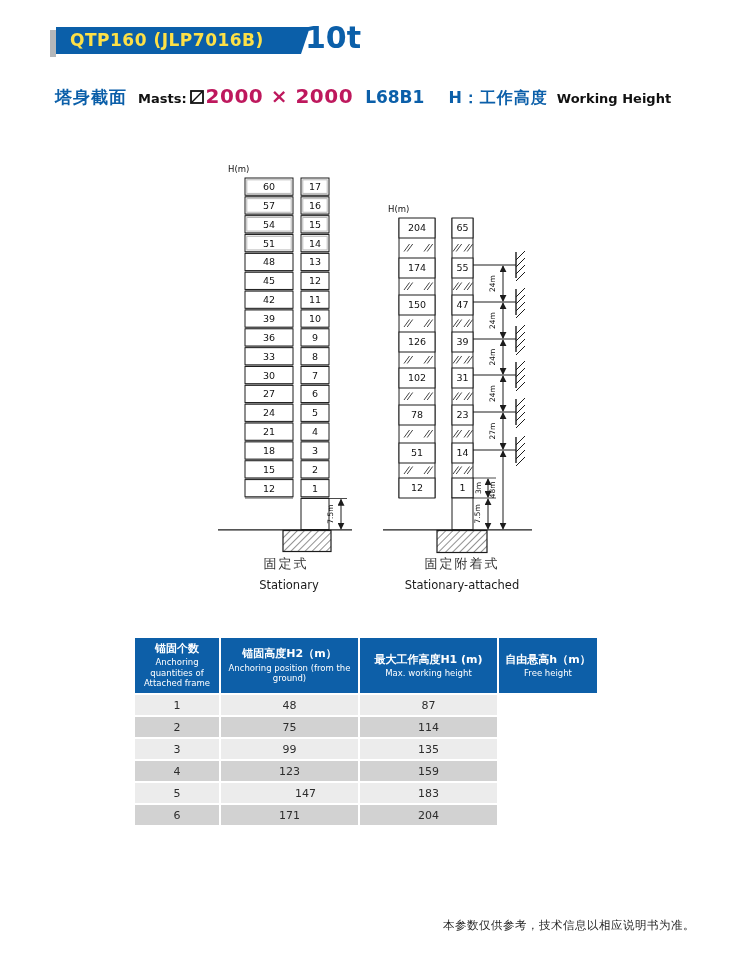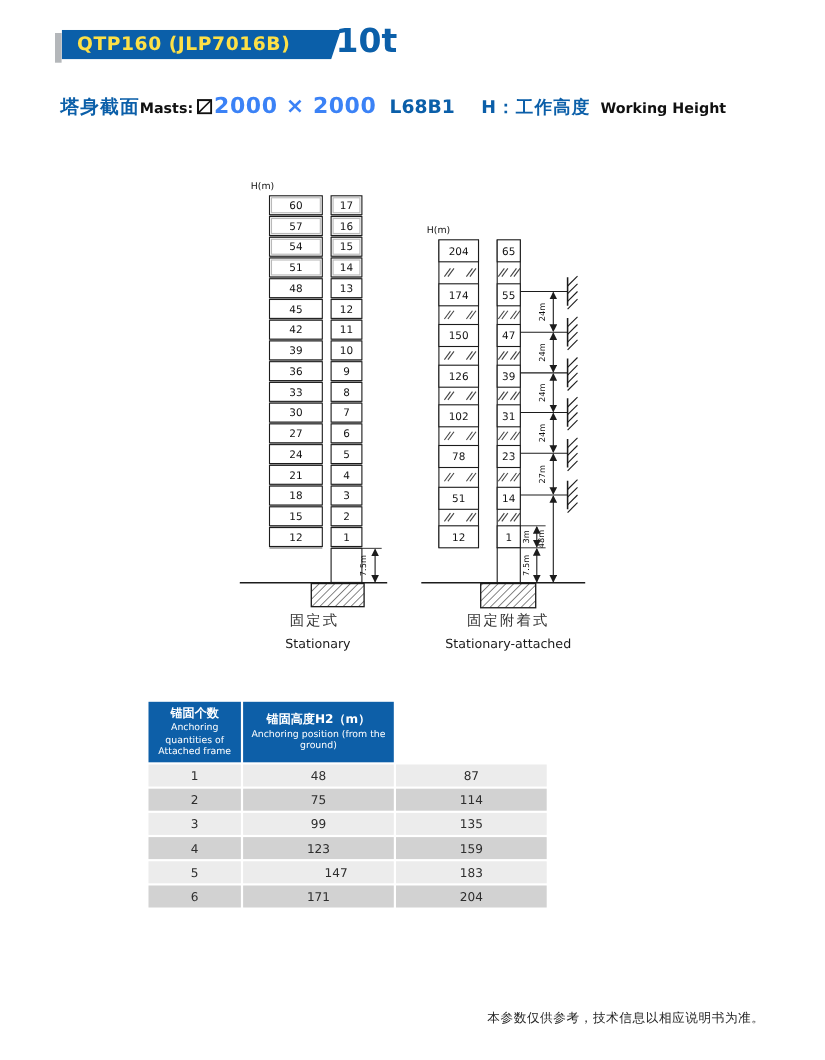--- a/index.html
+++ b/index.html
@@ -11,23 +11,23 @@
   .accent{width:6px;height:27px;background:#b4b7ba;margin-top:3px;}
   .bluebox{width:240px;height:27px;background:#0b5fa9;color:#fde047;
            clip-path:polygon(0 0,100% 0,calc(100% - 9px) 100%,0 100%);
            font-size:17px;font-weight:bold;line-height:27px;padding-left:14px;
            box-sizing:content-box;letter-spacing:.5px;}
   .capacity{position:absolute;left:305px;top:20px;font-size:30px;font-weight:800;color:#0b5fa9;}
 
   
   .subtitle{position:absolute;left:55px;top:84px;display:flex;align-items:baseline;white-space:nowrap;}
   .sub-zh{font-size:17px;font-weight:bold;color:#0b5fa9;letter-spacing:1px;}
-  .masts-label{margin-left:0;font-size:13px;font-weight:bold;color:#111;}
+  .masts-label{margin-left:11px;font-size:13px;font-weight:bold;color:#111;}
   .mast-symbol{margin:0 2px 0 3px;align-self:center;position:relative;top:2px;}
-  .mast-size{font-size:20px;font-weight:bold;color:#3b82f6;letter-spacing:.5px;}
+  .mast-size{font-size:20px;font-weight:bold;color:#be185d;letter-spacing:.5px;}
   .mast-code{margin-left:12px;font-size:17px;font-weight:bold;color:#0b5fa9;}
   .h-label{margin-left:24px;font-size:16px;font-weight:bold;color:#0b5fa9;letter-spacing:1px;}
   .h-en{margin-left:9px;font-size:13px;font-weight:600;color:#111;}
 
   
   .towers{position:absolute;left:195px;top:150px;}
   .axis{font-size:8.5px;fill:#111;}
   .cap-zh{font-size:13px;fill:#333;letter-spacing:2px;}
   .cap-en{font-size:11.5px;fill:#1a1a1a;}
 
@@ -334,20 +334,28 @@
 
   <div class="spec-table">
     <div class="th">
       <div class="zh">锚固个数</div>
       <div class="en">Anchoring quantities of Attached frame</div>
     </div>
     <div class="th">
       <div class="zh">锚固高度H2（m）</div>
       <div class="en">Anchoring position (from the ground)</div>
     </div>
+    <div class="th">
+      <div class="zh">最大工作高度H1 (m)</div>
+      <div class="en">Max. working height</div>
+    </div>
+    <div class="th">
+      <div class="zh">自由悬高h（m）</div>
+      <div class="en">Free height</div>
+    </div>
   <div class="td row-a" style="grid-area: 2 / 1;">1</div>
       <div class="td row-a" style="grid-area: 2 / 2;">48</div>
       <div class="td row-a" style="grid-area: 2 / 3;">87</div>
       <div class="td row-b" style="grid-area: 3 / 1;">2</div>
       <div class="td row-b" style="grid-area: 3 / 2;">75</div>
       <div class="td row-b" style="grid-area: 3 / 3;">114</div>
       <div class="td row-a" style="grid-area: 4 / 1;">3</div>
       <div class="td row-a" style="grid-area: 4 / 2;">99</div>
       <div class="td row-a" style="grid-area: 4 / 3;">135</div>
       <div class="td row-b" style="grid-area: 5 / 1;">4</div>

